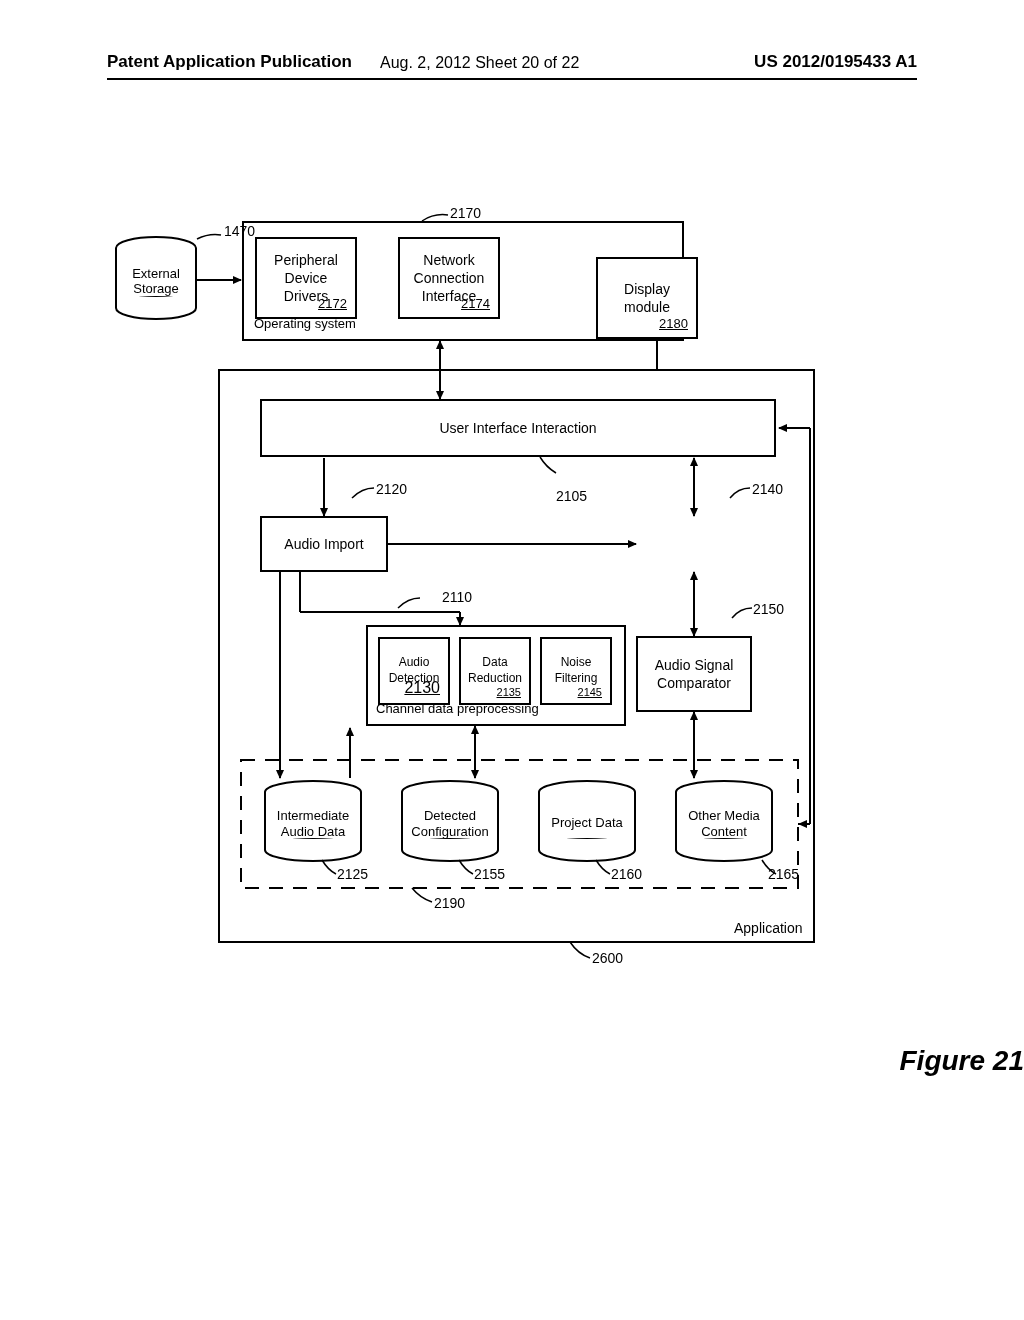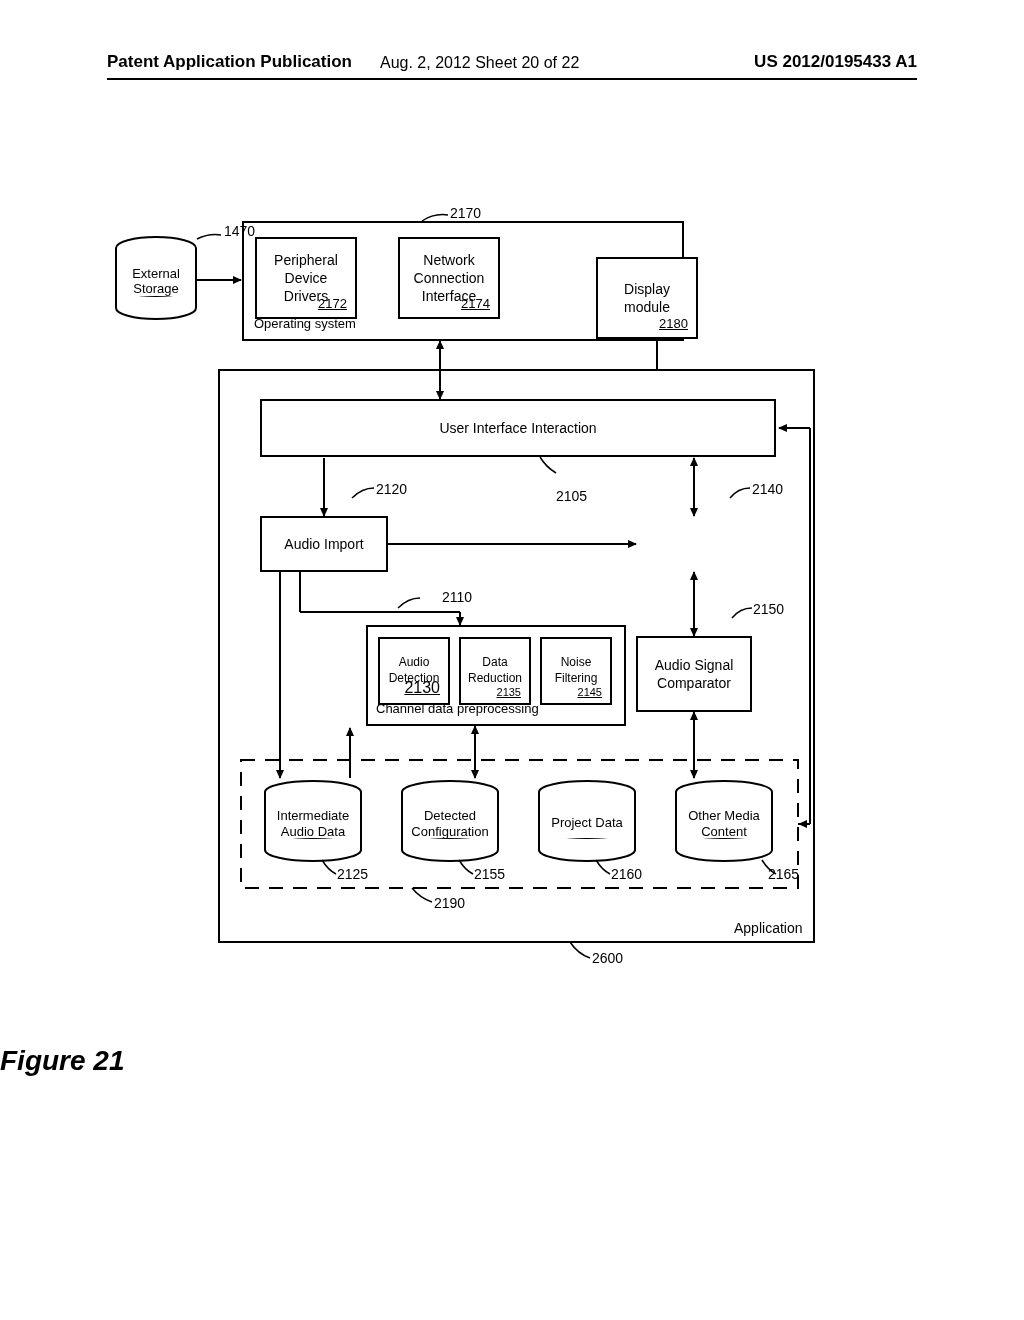--- a/index.html
+++ b/index.html
@@ -35,21 +35,21 @@
   .header-right {
     position: absolute;
     right: 107px; top: 52px;
     font-size: 17px;
     font-weight: bold;
   }
   .figure-title {
     position: absolute;
     left: 0; right: 0;
     top: 1045px;
-    text-align: left;
+    text-align: right;
     font-size: 28px;
     font-weight: bold;
     font-style: italic;
   }
   .svg-layer {
     position: absolute;
     left: 0; top: 0;
     width: 1024px; height: 1320px;
     pointer-events: none;
   }

